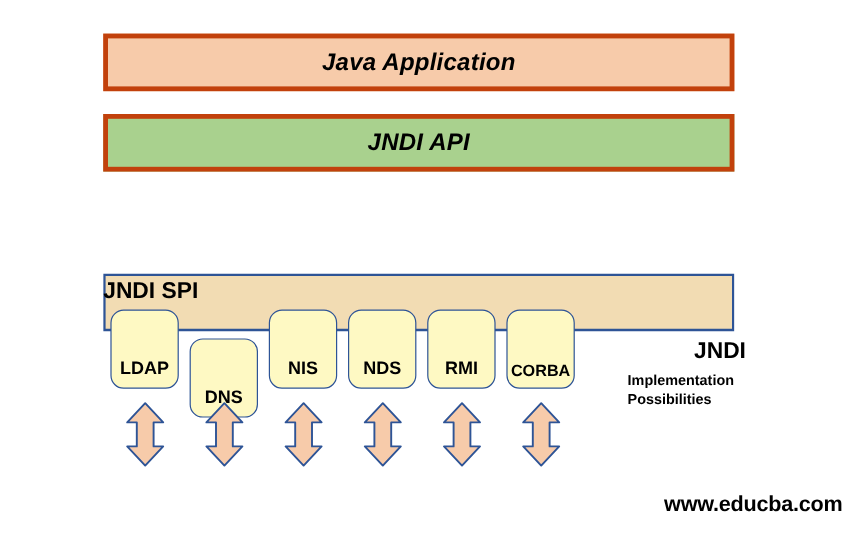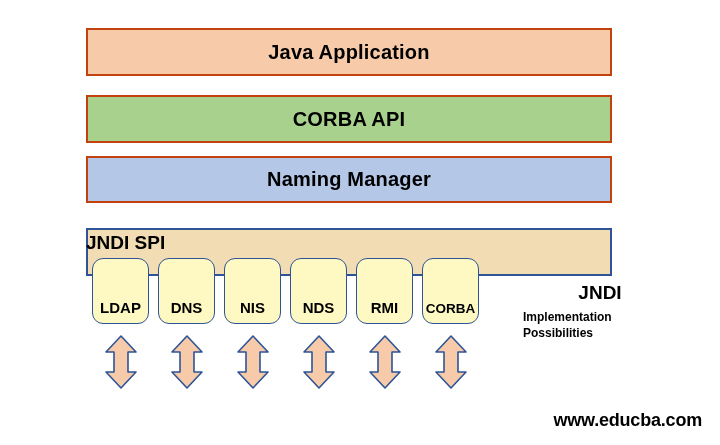--- a/index.html
+++ b/index.html
@@ -18,24 +18,25 @@
     width: 720px;
     height: 445px;
   }
 
   
   .layer-bar {
     position: absolute;
     left: 86px;
     width: 526px;
     box-sizing: border-box;
-    border: 2px solid #c2410c;
+    border: 4px solid #c2410c;
     display: flex;
     align-items: center;
     justify-content: center;
+    font-style: italic;
   }
   .layer-label {
     font-weight: bold;
     font-size: 20px;
     color: #000000;
     letter-spacing: 0.2px;
     white-space: nowrap;
   }
 
   #bar-java-application {
@@ -155,40 +156,37 @@
 </head>
 <body>
 
 <div id="canvas">
 
   <div class="layer-bar" id="bar-java-application">
     <span class="layer-label">Java Application</span>
   </div>
 
   <div class="layer-bar" id="bar-jndi-api">
-    <span class="layer-label">CORBA API</span>
-  </div>
-
-  <div class="layer-bar" id="bar-naming-manager">
-    <span class="layer-label">Naming Manager</span>
-  </div>
+    <span class="layer-label">JNDI API</span>
+  </div>
+
 
   <div id="spi-region">
 
     <svg id="spi-bar-shape" width="526" height="98" viewBox="0 0 526 98">
 
       <path d="M1,1 H525 V47 H404 V47 H1 Z" fill="#F2DCB3" stroke="#2E5496" stroke-width="2" stroke-linejoin="miter"></path>
     </svg>
 
     <div id="spi-title">JNDI SPI</div>
 
     <div class="protocol-box" style="left:6px;">
       <span class="protocol-label">LDAP</span>
     </div>
-    <div class="protocol-box" style="left:72px;">
+    <div class="protocol-box" style="left:72px;margin-top:24px;">
       <span class="protocol-label">DNS</span>
     </div>
     <div class="protocol-box" style="left:204px;">
       <span class="protocol-label">NDS</span>
     </div>
     <div class="protocol-box" style="left:138px;">
       <span class="protocol-label">NIS</span>
     </div>
     <div class="protocol-box" style="left:336px;">
       <span class="protocol-label small">CORBA</span>

